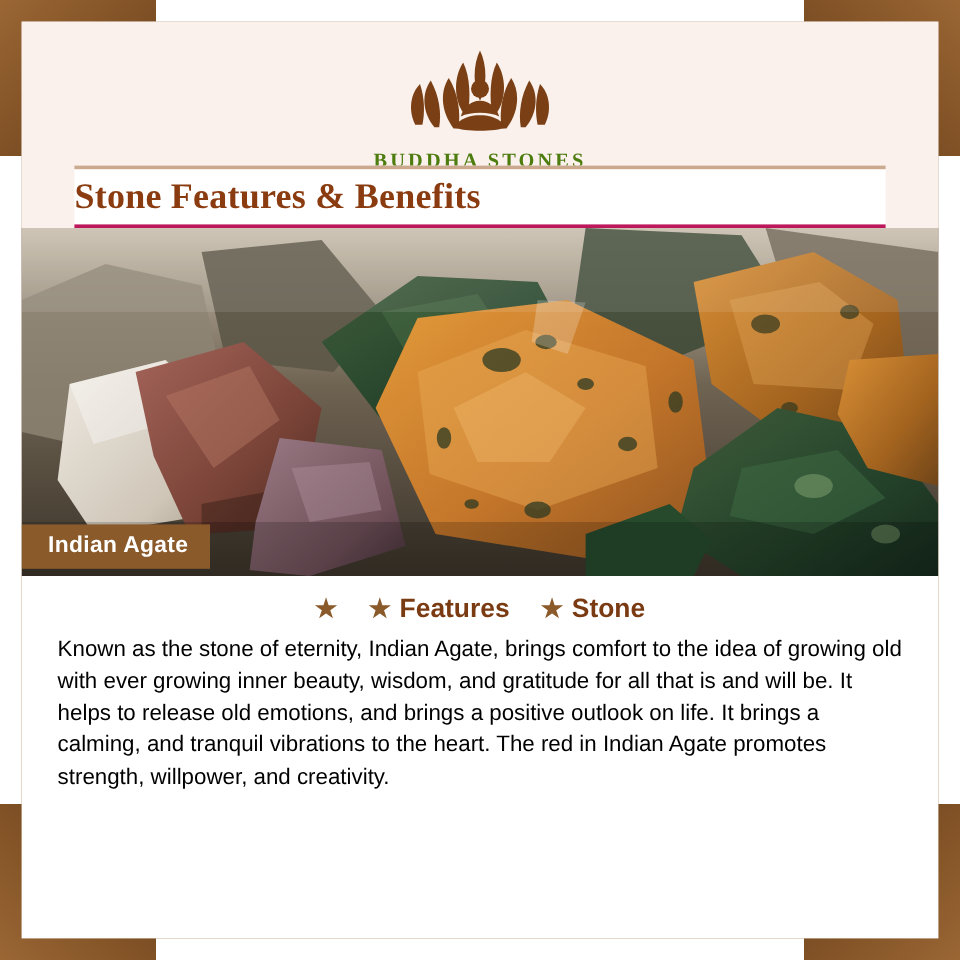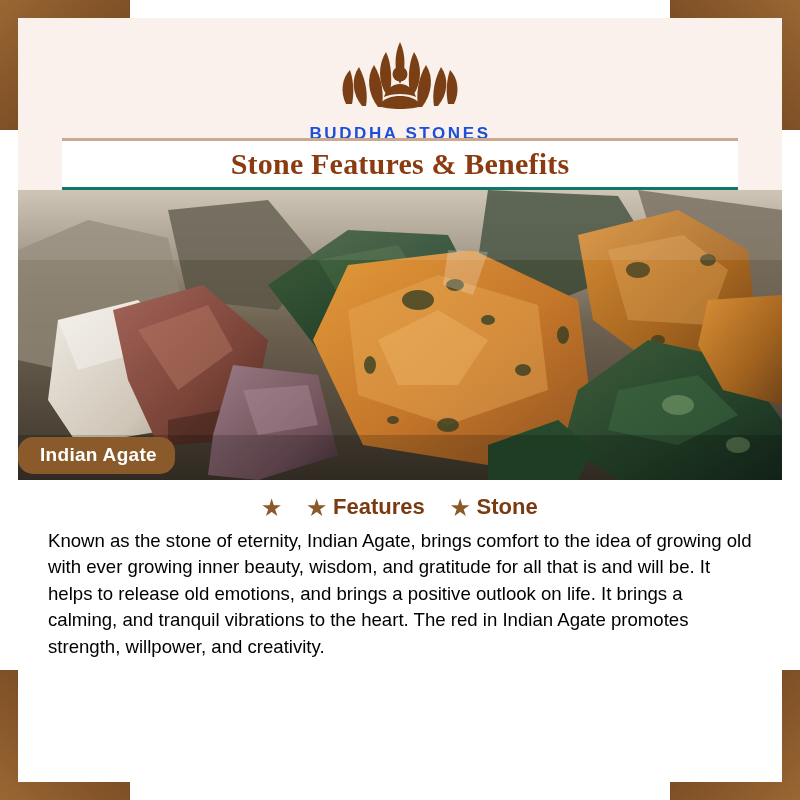--- a/index.html
+++ b/index.html
@@ -64,37 +64,36 @@
     justify-content: flex-start;
     padding-top: 16px;
     box-sizing: border-box;
   }
   .logo-mark { width: 132px; height: 86px; display: block; }
   .brand-name {
     margin-top: 4px;
     font-size: 17px;
     letter-spacing: 2.6px;
     font-weight: bold;
-    color: #1d4ed8;
-    font-family: Liberation Sans, sans-serif;
+    color: #4d7c0f;
+    font-family: Liberation Serif, serif;
   }
 
   
   .title-band {
     position: absolute;
     left: 44px;
     right: 44px;
     bottom: 0;
     height: 46px;
     background: #ffffff;
     border-top: 3px solid #caa98f;
-    border-bottom: 3px solid #0f766e;
+    border-bottom: 3px solid #be185d;
     display: flex;
     align-items: center;
-    justify-content: center;
   }
   .title-band .title-text {
     font-size: 30px;
     font-weight: bold;
     color: #8a3c10;
     font-family: "Liberation Serif", serif;
     letter-spacing: 0.2px;
   }
 
   
@@ -109,21 +108,20 @@
   .stone-label {
     position: absolute;
     left: 0;
     bottom: 6px;
     background: #8a5a2b;
     color: #ffffff;
     font-size: 19px;
     font-weight: bold;
     padding: 7px 18px 8px 22px;
     letter-spacing: 0.3px;
-    border-radius: 15px;
   }
 
   
   .benefits {
     display: flex;
     align-items: center;
     justify-content: center;
     gap: 26px;
     padding: 14px 0 6px 0;
   }

